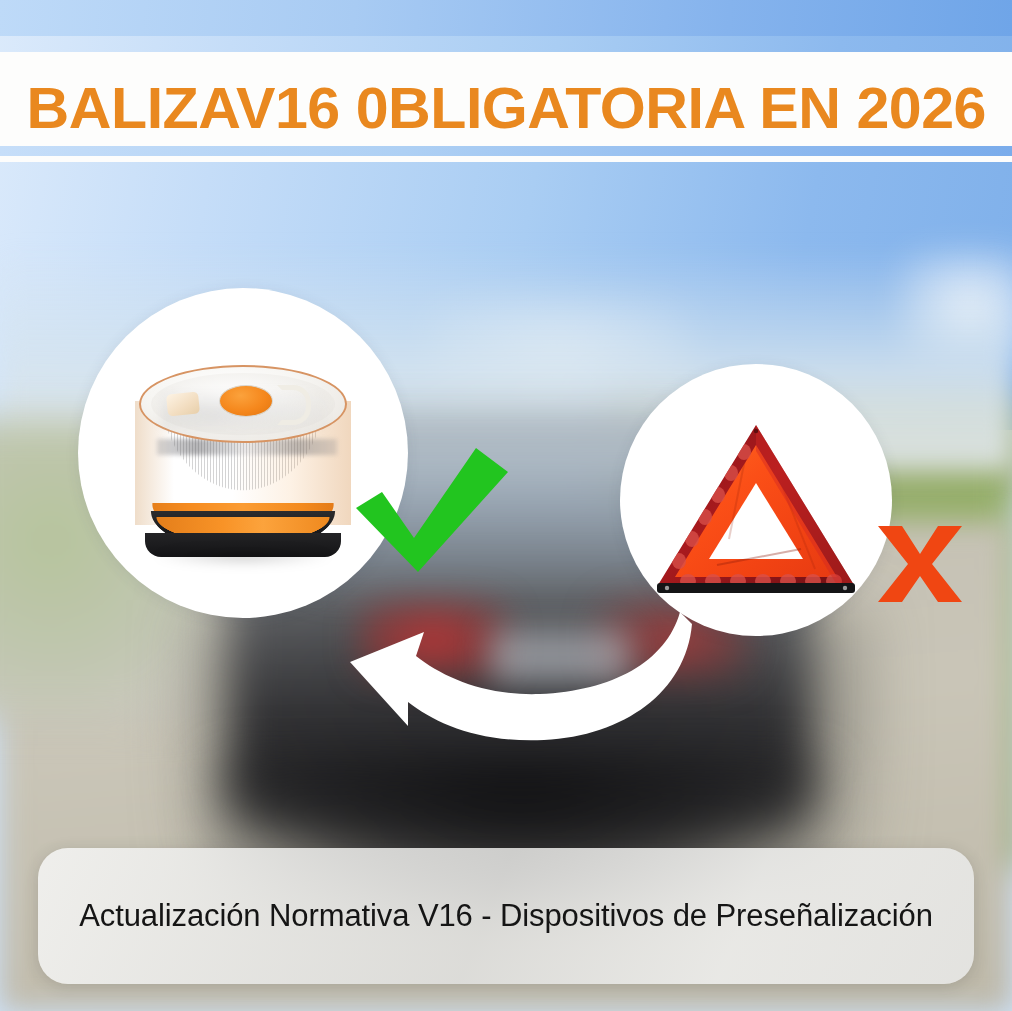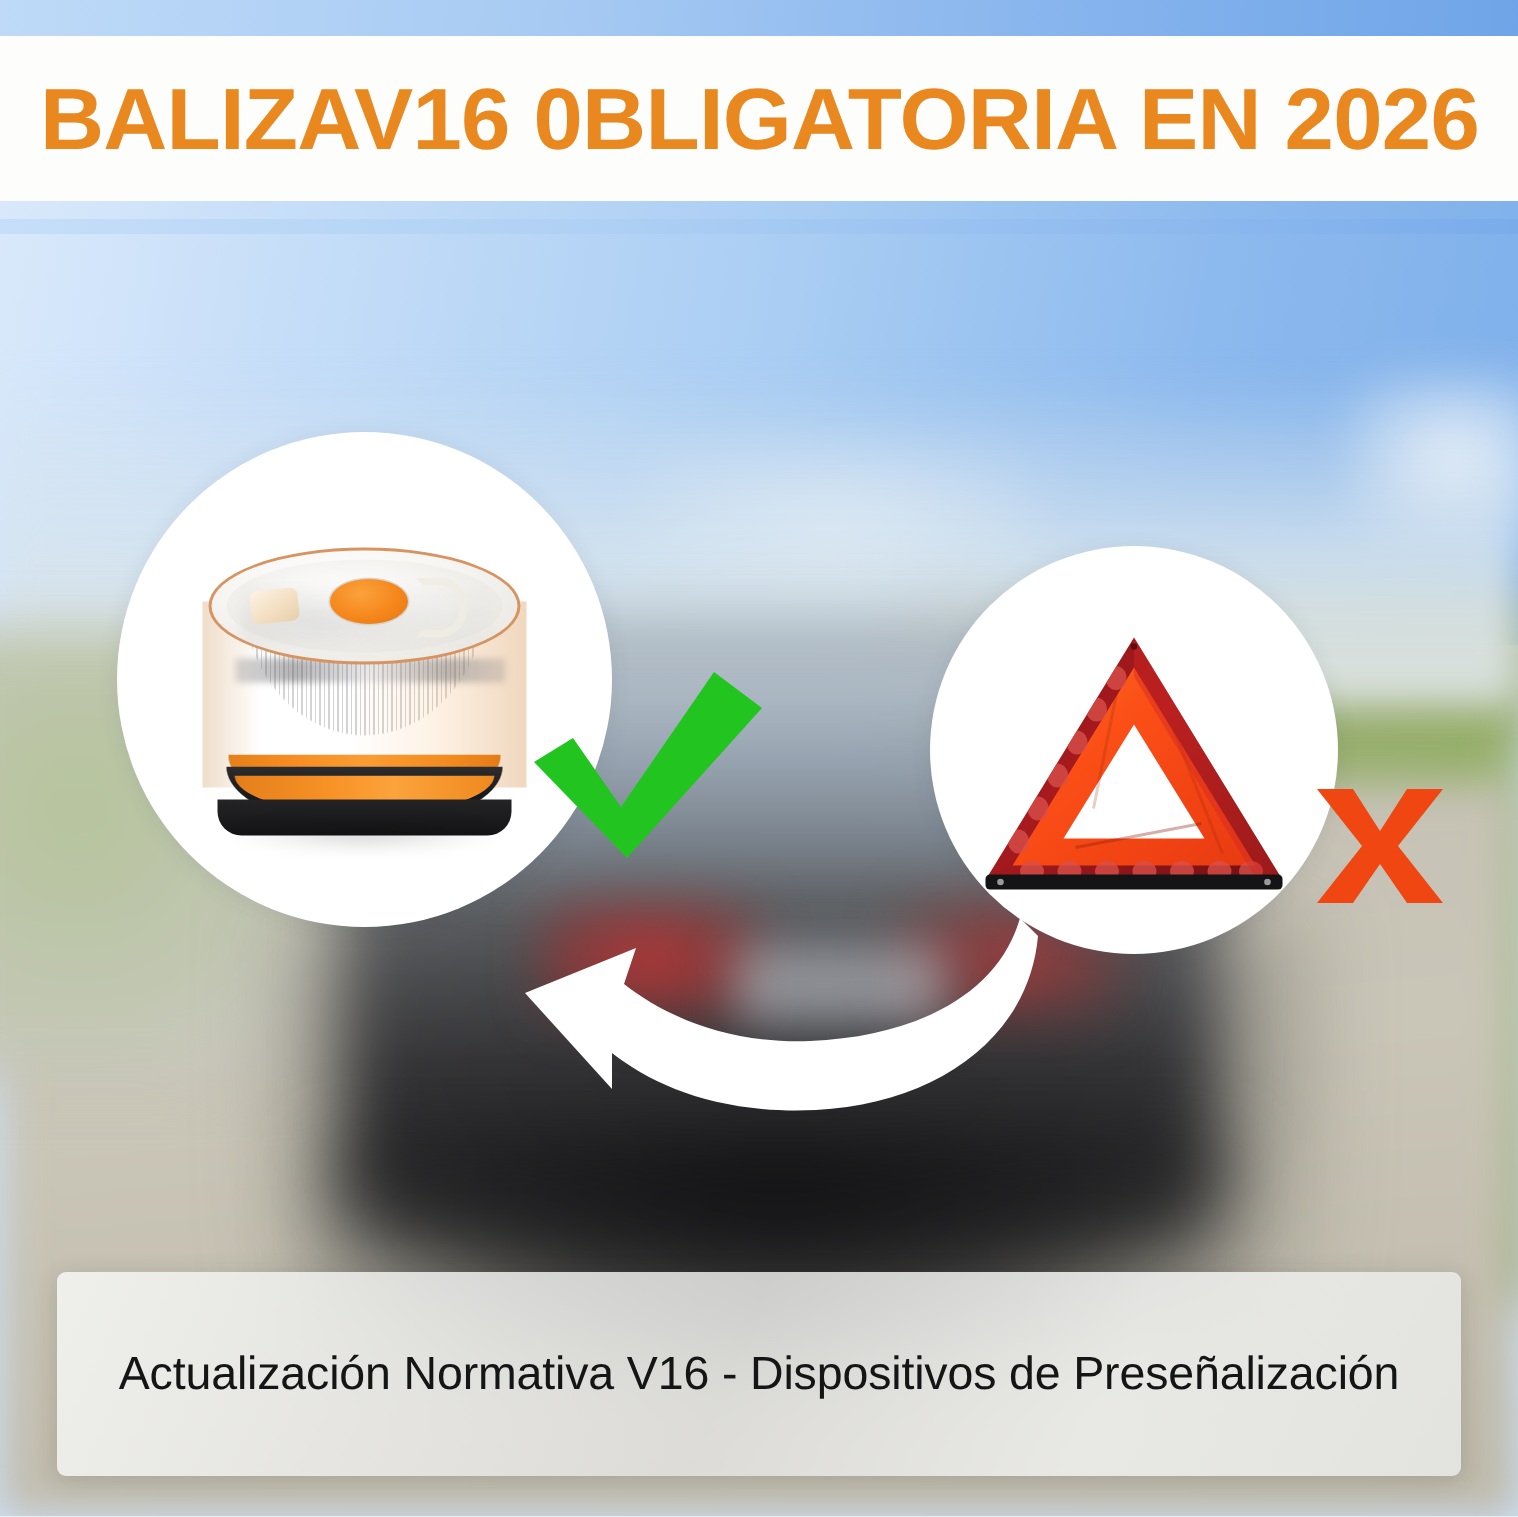--- a/index.html
+++ b/index.html
@@ -130,21 +130,21 @@
 
   
   .top-strip {
     position: absolute;
     left: 0; top: 0;
     width: 1012px; height: 36px;
     background: linear-gradient(95deg, #bedaf8 0%, #a8cbf3 35%, #85b3ed 72%, #6fa5e8 100%);
   }
   .title-band {
     position: absolute;
-    left: 0; top: 24px;
+    left: 0; top: 52px;
     width: 1012px; height: 110px;
     background: #fdfdfc;
     display: flex;
     align-items: center;
     justify-content: center;
   }
   .title-text {
     font-family: "Liberation Sans", sans-serif;
     font-size: 58px;
     font-weight: 700;
@@ -329,21 +329,21 @@
     position: absolute;
     left: 340px; top: 596px;
     width: 370px; height: 160px;
   }
 
   
   .caption-box {
     position: absolute;
     left: 38px; top: 848px;
     width: 936px; height: 136px;
-    border-radius: 6px;
+    border-radius: 30px;
     background: linear-gradient(112deg, rgba(242,242,240,0.93) 0%, rgba(232,232,230,0.90) 26%, rgba(223,223,221,0.90) 48%, rgba(236,236,234,0.92) 74%, rgba(230,230,228,0.92) 100%);
     box-shadow: 0 3px 16px rgba(40,40,40,0.16);
     display: flex;
     align-items: center;
     justify-content: center;
     box-sizing: border-box;
     padding: 16px 26px;
   }
   .caption-text {
     font-family: "Liberation Sans", sans-serif;

